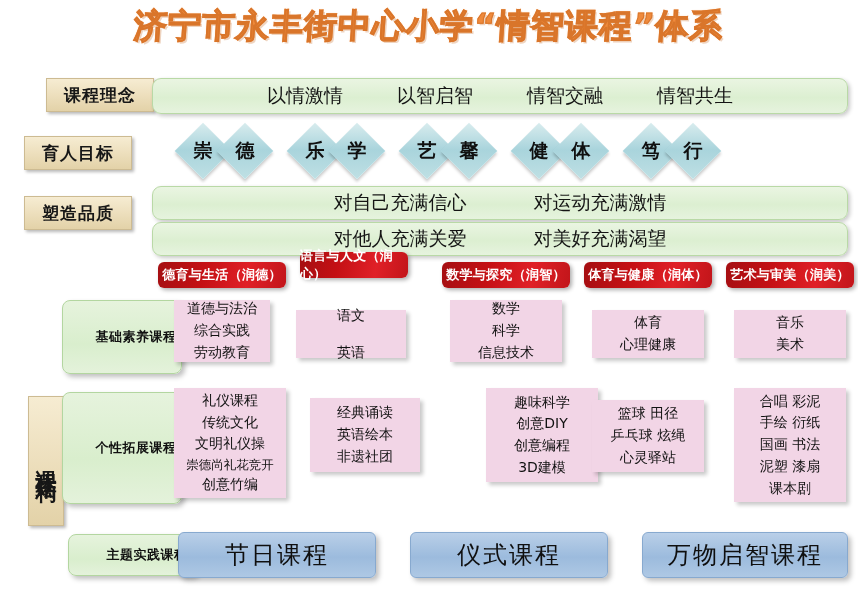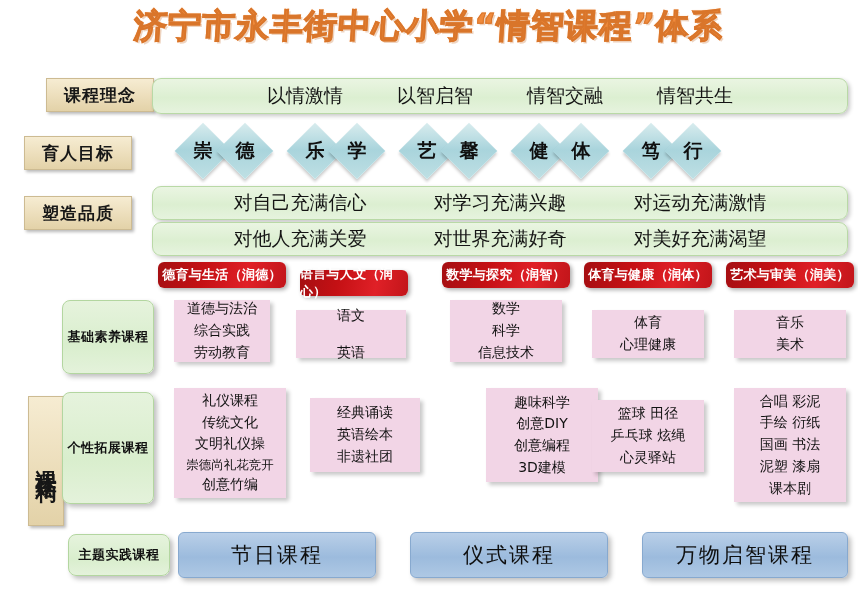--- a/index.html
+++ b/index.html
@@ -85,21 +85,21 @@
     border-radius: 14px;
     box-shadow: 3px 3px 5px rgba(0,0,0,0.25);
     display: flex;
     align-items: center;
     justify-content: center;
     font-size: 15px;
     font-weight: bold;
     color: #111;
     letter-spacing: 0.5px;
   }
-  .greenbox.small { font-size: 13px; border-radius: 8px; }
+  .greenbox.small { font-size: 13px; border-radius: 8px; padding-left: 28px; }
 
   .diamond {
     position: absolute;
     width: 40px; height: 40px;
     background: linear-gradient(135deg, #d8ecee 0%, #a9d4dc 48%, #bfe0e4 100%);
     transform: rotate(45deg);
     box-shadow: 2px 2px 3px rgba(0,0,0,0.20);
   }
   .diamond-txt {
     position: absolute;
@@ -143,21 +143,21 @@
 
   .bluebox {
     position: absolute;
     background: linear-gradient(180deg, #b9cfe8 0%, #9cbbdd 55%, #aec8e4 100%);
     border: 1px solid #87a9cf;
     border-radius: 6px;
     box-shadow: 3px 3px 5px rgba(0,0,0,0.25);
     display: flex;
     align-items: center;
     justify-content: center;
-    font-size: 21px;
+    font-size: 24px;
     color: #0f0f0f;
     letter-spacing: 2px;
   }
 </style>
 </head>
 <body>
 
 <div class="title-wrap">
   <div class="title">济宁市永丰街中心小学“情智课程”体系</div>
 </div>
@@ -204,31 +204,29 @@
   <div class="diamond-txt" style="left:561px; top:131px;">体</div>
 
   <div class="diamond" style="left:631px; top:131px;"></div>
   <div class="diamond-txt" style="left:631px; top:131px;">笃</div>
   <div class="diamond" style="left:673px; top:131px;"></div>
   <div class="diamond-txt" style="left:673px; top:131px;">行</div>
 </div>
 
 <div class="greenbar" style="left:152px; top:186px; width:694px; height:32px;">
   <span class="seg" style="width:200px;">对自己充满信心</span>
-  <span class="seg" style="width:200px;">对学习充满兴趣</span>
   <span class="seg" style="width:200px;">对运动充满激情</span>
 </div>
 <div class="greenbar" style="left:152px; top:222px; width:694px; height:32px;">
   <span class="seg" style="width:200px;">对他人充满关爱</span>
-  <span class="seg" style="width:200px;">对世界充满好奇</span>
   <span class="seg" style="width:200px;">对美好充满渴望</span>
 </div>
 
 <div class="redhdr" style="left:158px; top:262px; width:128px;">德育与生活（润德）</div>
-<div class="redhdr" style="left:300px; top:270px; width:108px;">语言与人文（润心）</div>
+<div class="redhdr" style="left:300px; top:252px; width:108px;">语言与人文（润心）</div>
 <div class="redhdr" style="left:442px; top:262px; width:128px;">数学与探究（润智）</div>
 <div class="redhdr" style="left:584px; top:262px; width:128px;">体育与健康（润体）</div>
 <div class="redhdr" style="left:726px; top:262px; width:128px;">艺术与审美（润美）</div>
 
 <div class="greenbox small" style="left:62px; top:300px; width:90px; height:72px;">基础素养课程</div>
 <div class="greenbox small" style="left:62px; top:392px; width:90px; height:110px;">个性拓展课程</div>
 
 <div class="pinkcell" style="left:174px; top:300px; width:96px; height:62px;">
   <span>道德与法治</span>
   <span>综合实践</span>

